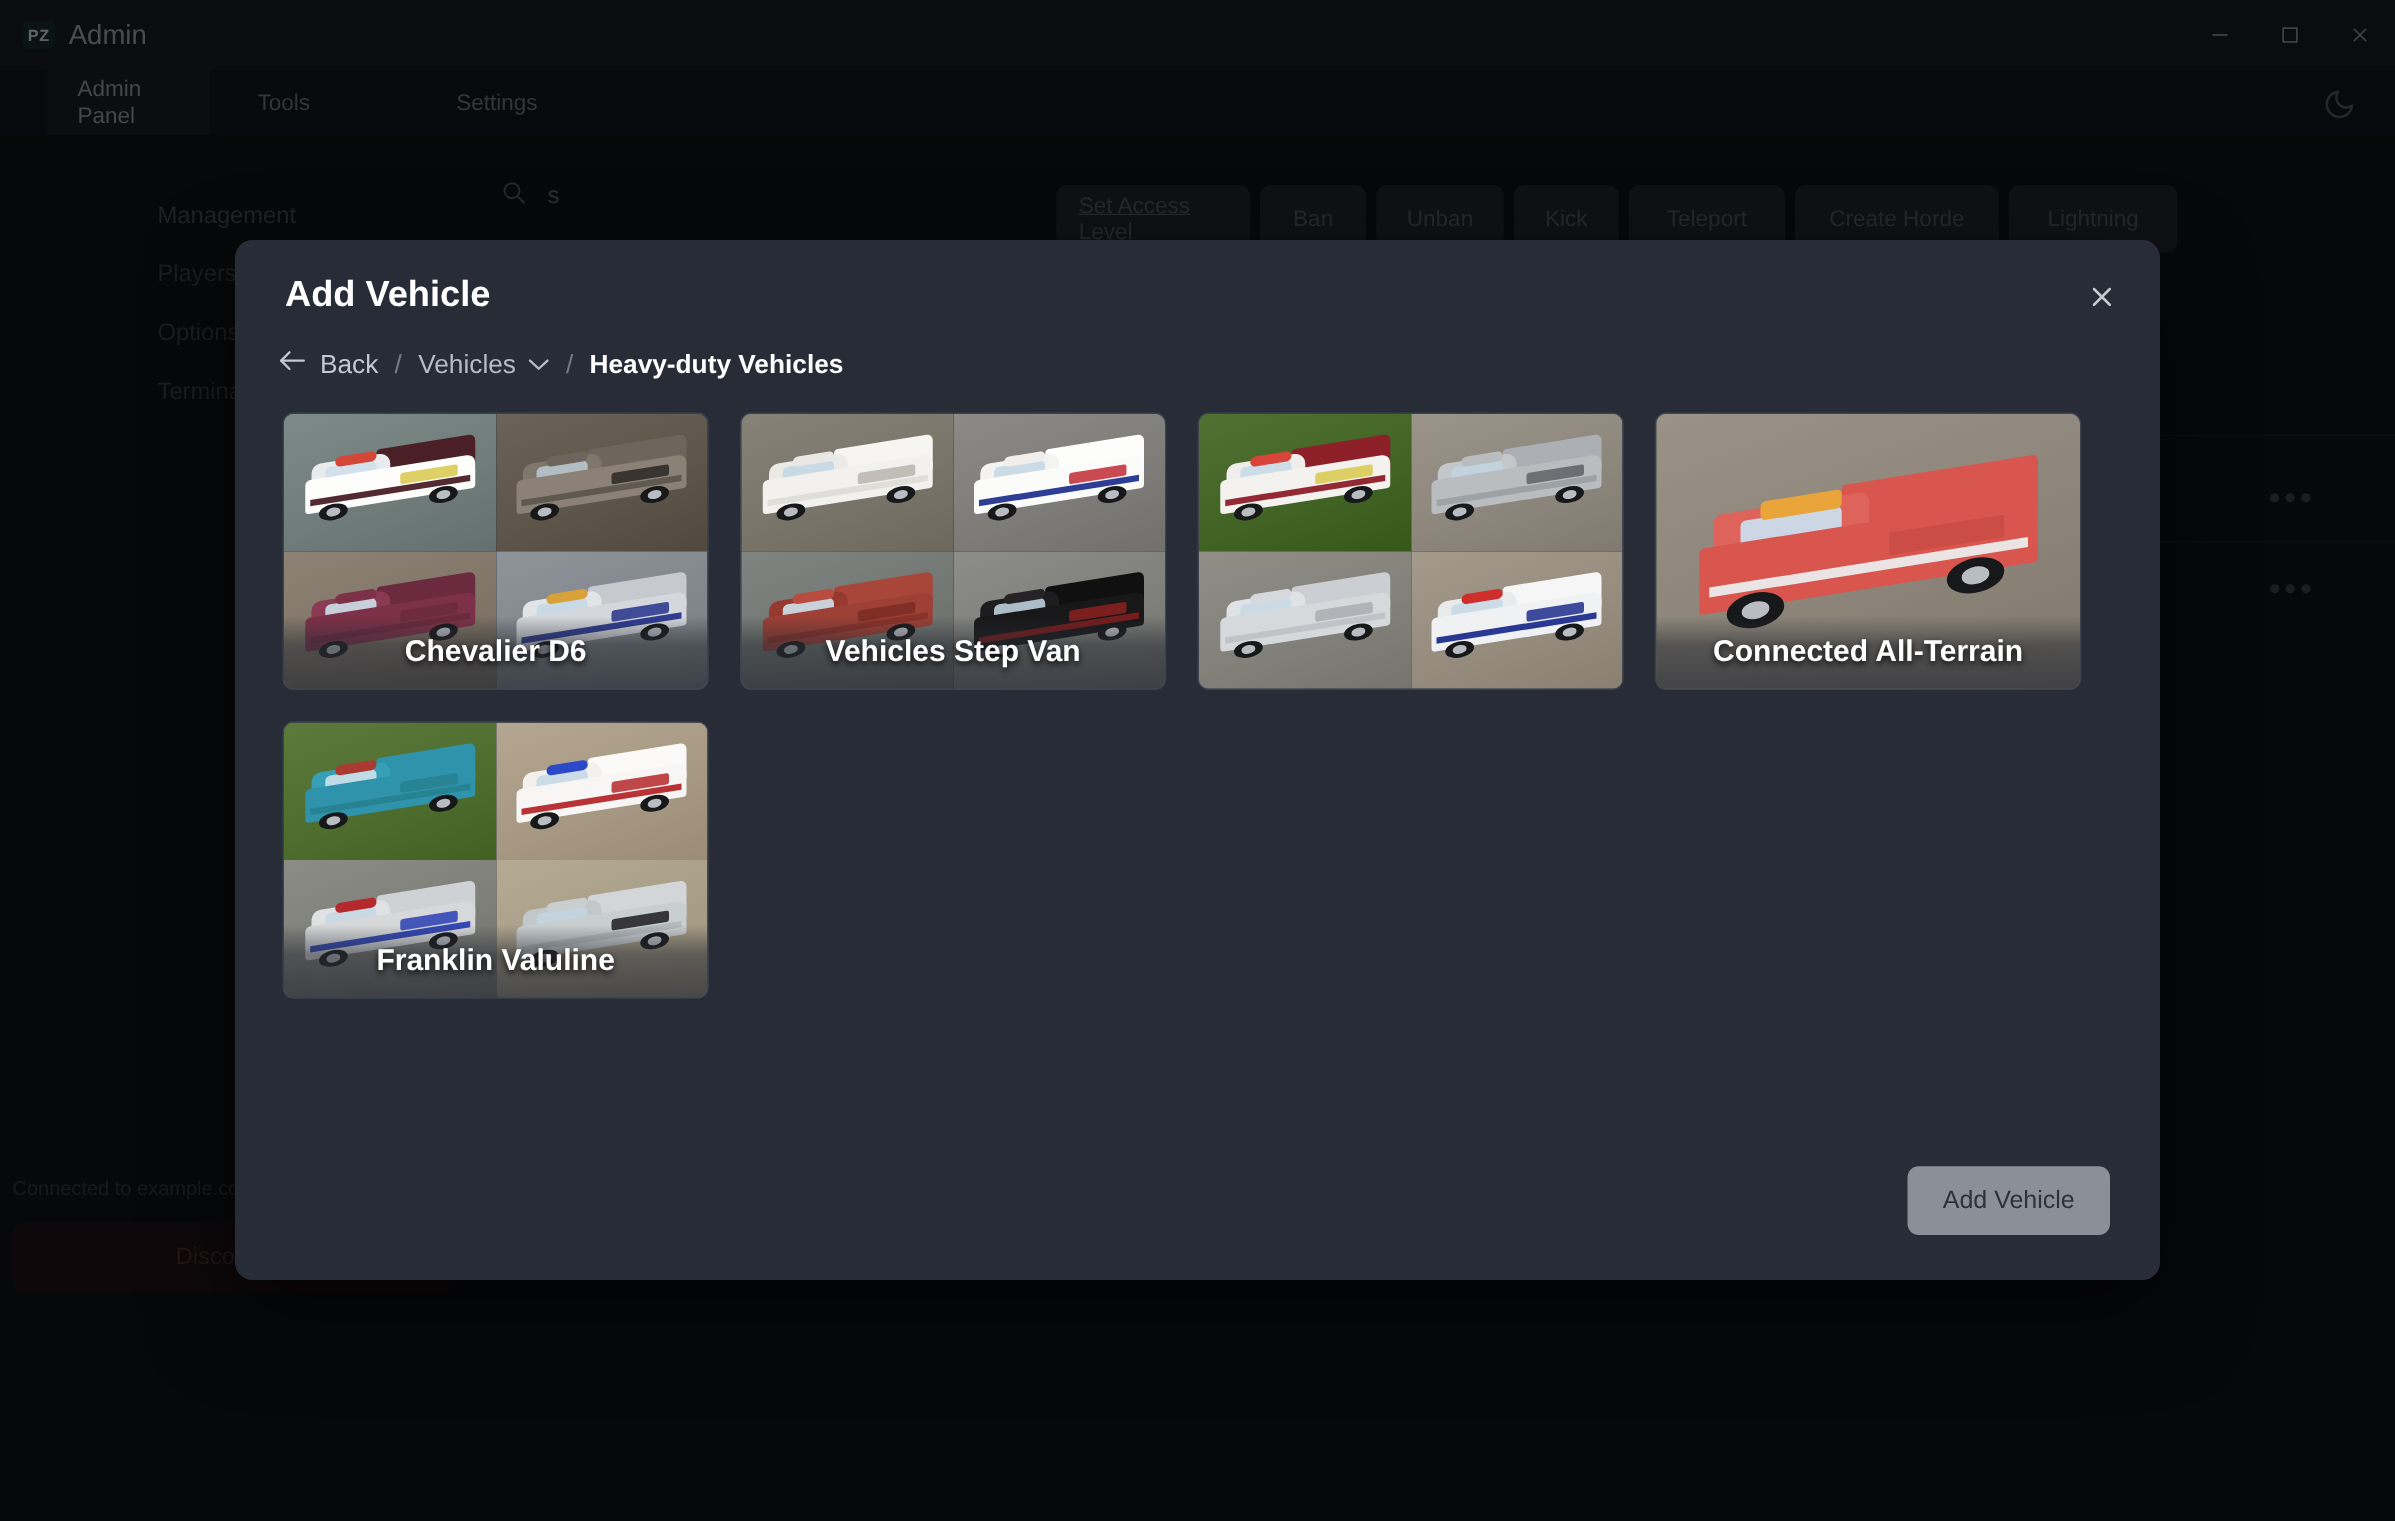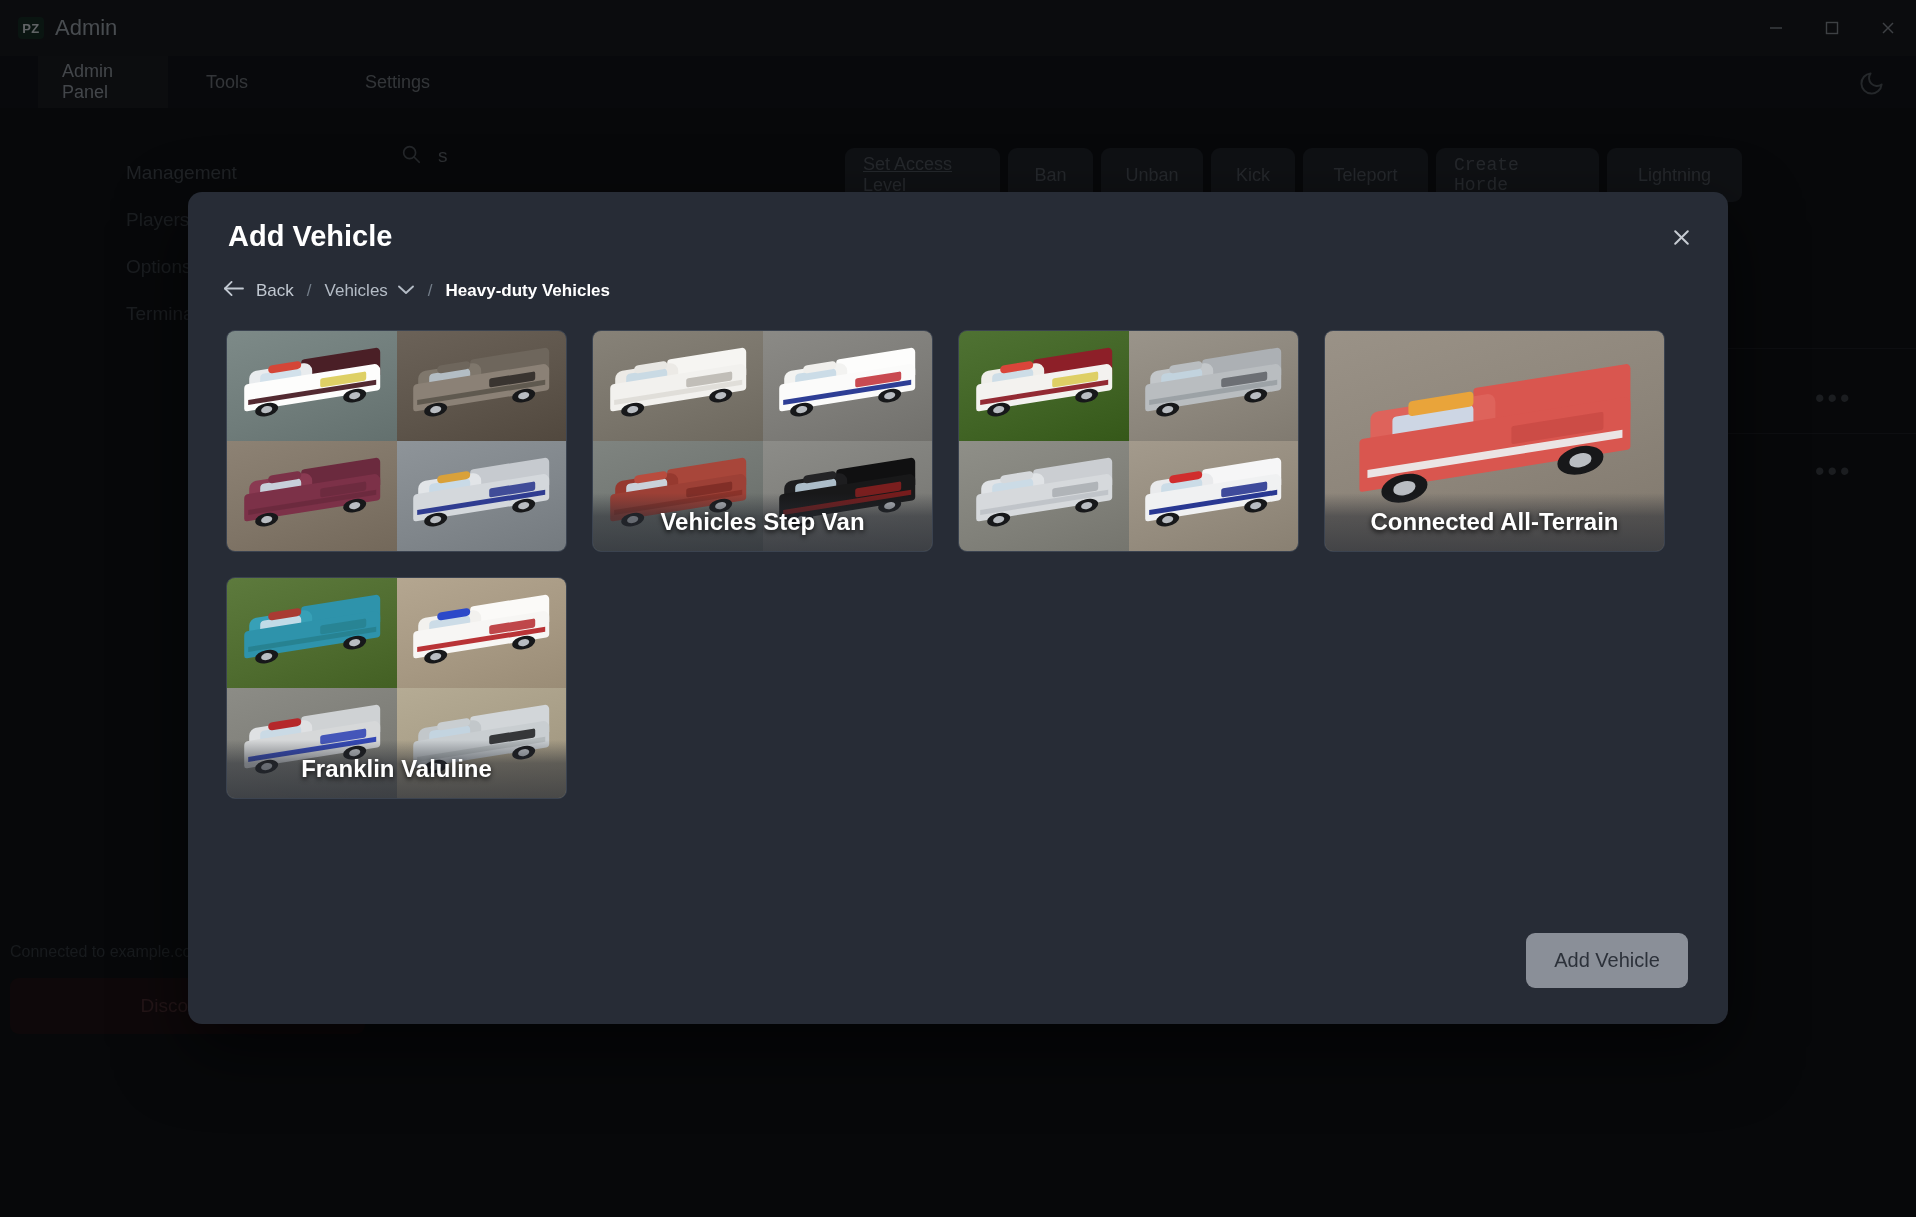--- a/index.html
+++ b/index.html
@@ -132,21 +132,21 @@
     position: absolute; right: 28px; top: 26px;
     width: 38px; height: 38px; border-radius: 7px;
     display: flex; align-items: center; justify-content: center;
     color: #c7ccd3;
   }
 
   
   .crumbs {
     position: absolute; left: 222px; top: 279px;
     display: flex; align-items: center; gap: 13px;
-    font-size: 17px; color: #b4bcc6;
+    font-size: 21px; color: #b4bcc6;
   }
   .crumb-back { display: flex; align-items: center; gap: 11px; color: #c2c9d2; }
   .crumb-sep { color: #737d89; }
   .crumb-drop { display: flex; align-items: center; gap: 9px; color: #b4bcc6; }
   .crumb-current { color: #ffffff; font-weight: bold; }
 
   
   .vgrid {
     position: absolute; left: 226px; top: 330px;
     width: 1450px;
@@ -293,21 +293,21 @@
         </svg>
     </span>
     <span class="search-val" title="Search">s</span>
   </div>
 
   <div class="bgbtn" style="left:845px;top:148px;width:155px;text-decoration:underline;">Set Access Level</div>
   <div class="bgbtn" style="left:1008px;top:148px;width:85px;">Ban</div>
   <div class="bgbtn" style="left:1101px;top:148px;width:102px;">Unban</div>
   <div class="bgbtn" style="left:1211px;top:148px;width:84px;">Kick</div>
   <div class="bgbtn" style="left:1303px;top:148px;width:125px;">Teleport</div>
-  <div class="bgbtn" style="left:1436px;top:148px;width:163px;font-family:Liberation Mono, monospace;">Create Horde</div>
+  <div class="bgbtn" style="left:1436px;top:148px;width:163px;">Create Horde</div>
   <div class="bgbtn" style="left:1607px;top:148px;width:135px;">Lightning</div>
 
   <div class="bgbtn r2" style="left:404px;top:220px;width:142px;">Add Player</div>
   <div class="bgbtn r2" style="left:556px;top:220px;width:192px;">Remove Players</div>
   <div class="bgbtn r2" style="left:838px;top:220px;width:130px;">Thunder</div>
   <div class="bgbtn r2" style="left:978px;top:220px;width:118px;">Add XP</div>
   <div class="bgbtn r2" style="left:1106px;top:220px;width:138px;">Add Item</div>
   <div class="bgbtn r2" style="left:1254px;top:220px;width:162px;">Add Vehicle</div>
 
   <div class="bg-th" style="left:872px;top:310px;">
@@ -430,20 +430,21 @@
                 <div class="body" style="background:#d4d8dc"></div>
                 <div class="stripe" style="background:#26348c"></div>
                 <div class="decal" style="background:#26348c"></div>
                 <div class="light" style="background:#d9a13a"></div>
                 <div class="wheel f"></div>
                 <div class="wheel r"></div>
               </div>
             </div>
           </div>
         </div>
+        <div class="vcard-label">Chevalier D6</div>
       </div>
       <div class="vcard">
         <div class="vtiles">
           <div class="vtile">
             <div class="scene">
               <div class="ground" style="background:linear-gradient(160deg,#878278 0%, #79746a 58%, #6d685e 100%)"></div>
               <div class="veh">
                 <div class="box" style="background:#f6f5f2"></div>
                 <div class="cab" style="background:#eceae6"></div>
                 <div class="win" style="background:#c6d8e4"></div>

